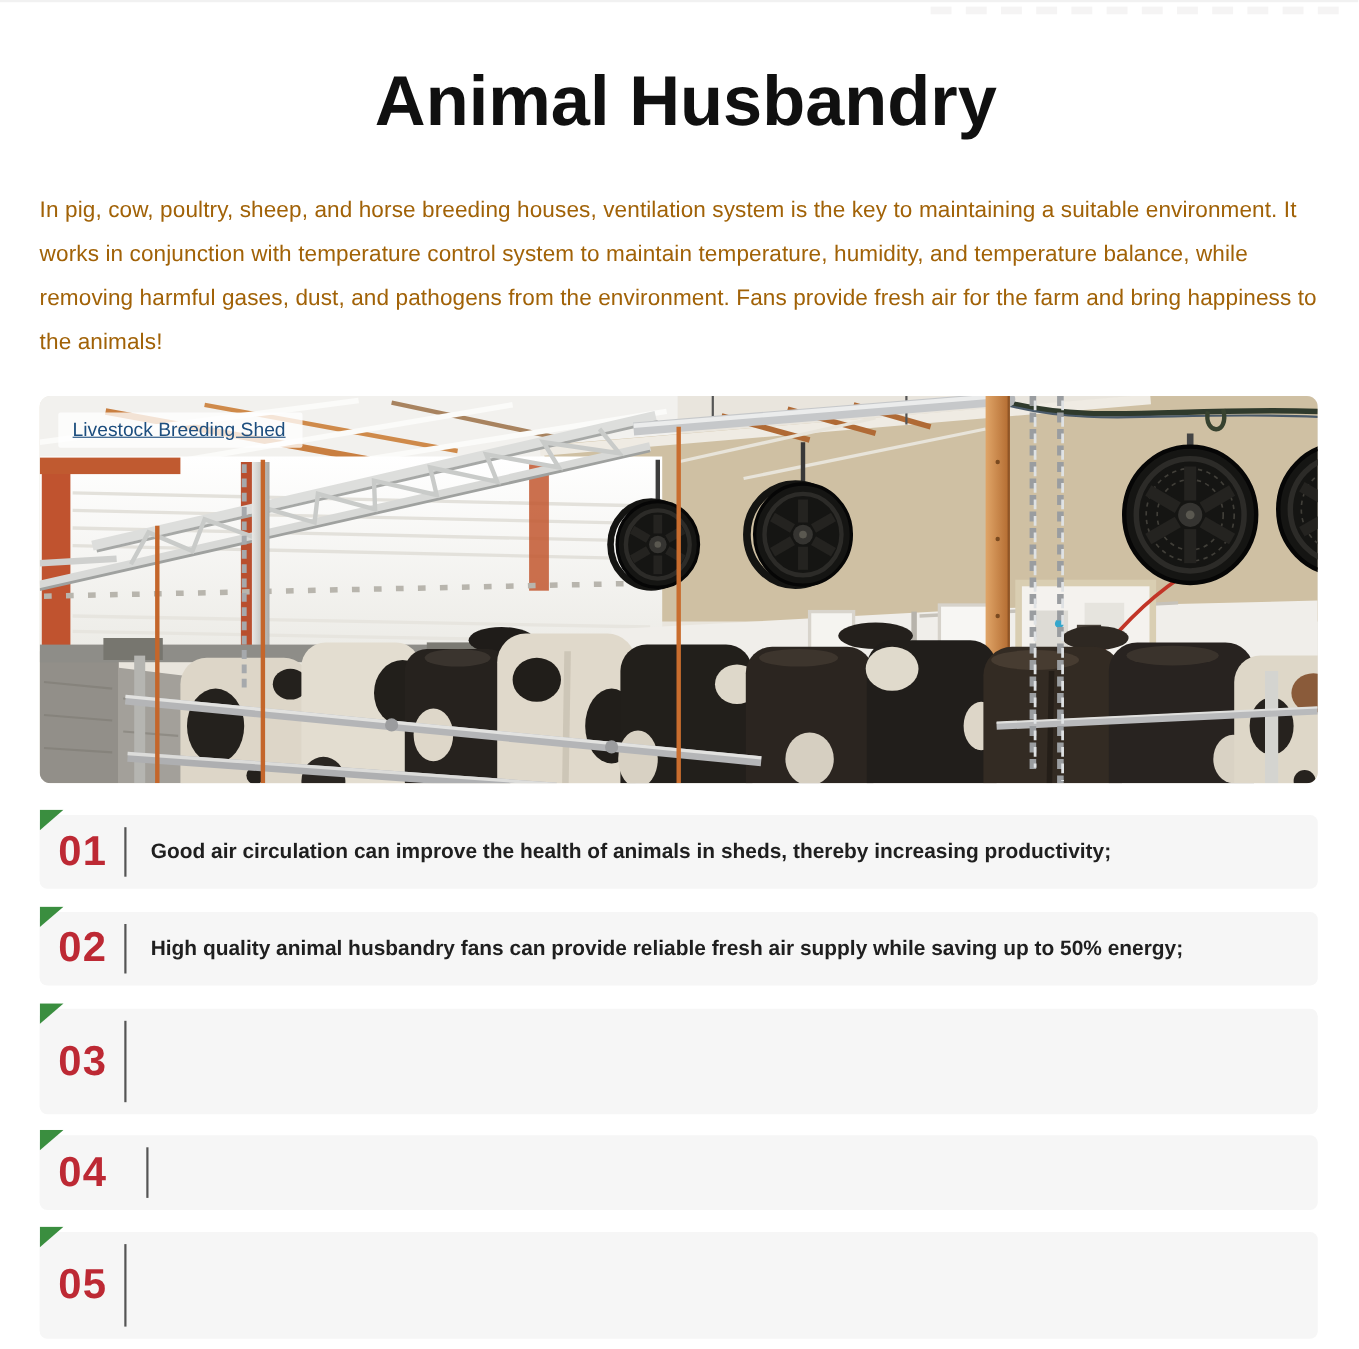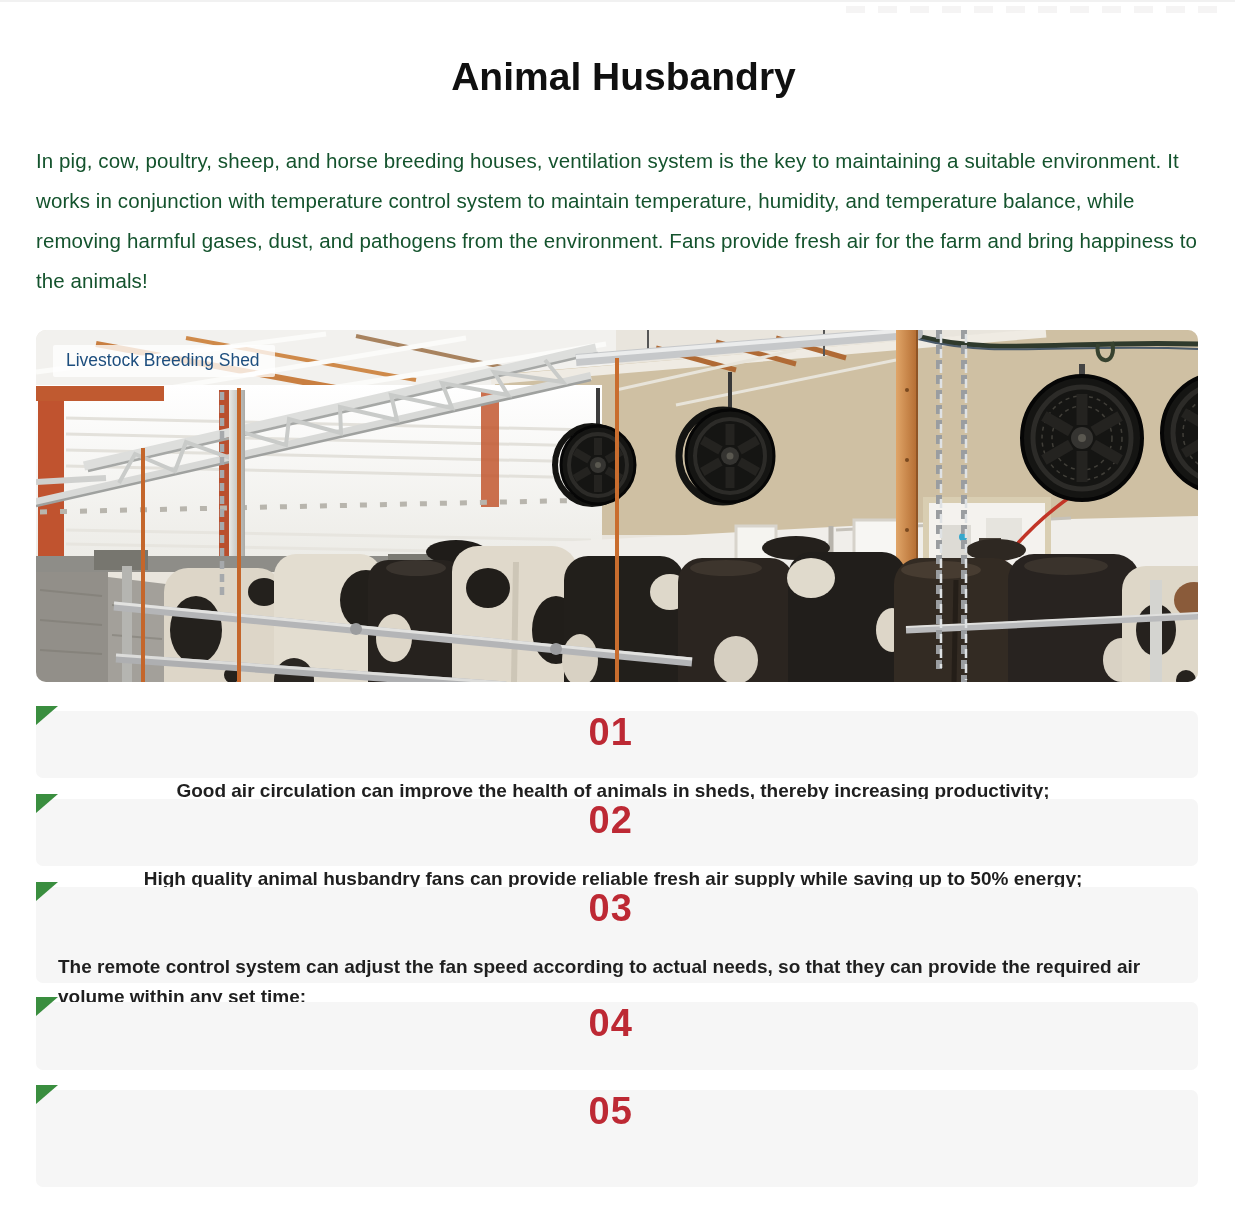--- a/index.html
+++ b/index.html
@@ -4,41 +4,42 @@
 <style>
   html,body{margin:0;padding:0;}
   body{
     width:1235px;height:1226px;background:#ffffff;position:relative;
     font-family:"Liberation Sans", sans-serif;color:#1d1d1d;overflow:hidden;
   }
   .top-edge{position:absolute;top:0;left:0;width:100%;height:2px;background:#f1f1f1;}
   .watermark-dashes{position:absolute;top:6px;right:18px;display:flex;gap:13px;}
   .watermark-dashes .dash{width:19px;height:7px;background:#f5f4f4;}
   .page-title{
-    text-align:center;font-size:39px;font-weight:bold;color:#101010;
+    text-align:center;font-size:64px;font-weight:bold;color:#101010;
     margin:55px 0 0 0;letter-spacing:0;padding-left:12px;
   }
   .intro-paragraph{
     margin:42px 36px 0 36px;width:1164px;
-    font-size:20.5px;line-height:40px;color:#14532d;letter-spacing:.1px;
+    font-size:20.5px;line-height:40px;color:#a16207;letter-spacing:.1px;
   }
   .photo-frame{
     position:relative;margin:29px 0 0 36px;width:1162px;height:352px;
     border-radius:10px;overflow:hidden;background:#e9e5dd;
   }
   .photo-frame svg{display:block;}
   .photo-caption{
     position:absolute;left:17px;top:15px;padding:5px 15px 6px 13px;
     background:rgba(255,255,255,0.78);color:#1d4e7e;font-size:17.5px;
     border-radius:2px;
+    text-decoration:underline;
   }
   .features{margin:29px 0 0 36px;width:1162px;}
   .feature{
     position:relative;background:#f6f6f6;border-radius:7px;
-    display:flex;align-items:center;padding-right:30px;box-sizing:border-box;flex-direction:column;
+    display:flex;align-items:center;padding-right:30px;box-sizing:border-box;
   }
   .f1{height:67px;margin-bottom:21px;}
   .f2{height:67px;margin-bottom:21px;}
   .f3{height:96px;margin-bottom:19px;}
   .f4{height:68px;margin-bottom:20px;gap:20px;}
   .f5{height:97px;}
   .corner-triangle{
     position:absolute;left:0;top:-5px;width:22px;height:19px;background:#3a8e3f;
     clip-path:polygon(0 0,100% 0,0 100%);
   }
@@ -369,21 +370,20 @@
     <div class="corner-triangle"></div>
     <div class="feature-number">02</div>
     <div class="feature-divider"></div>
     <div class="feature-text">High quality animal husbandry fans can provide reliable fresh air supply while saving up to 50% energy;</div>
   </div>
 
   <div class="feature f3">
     <div class="corner-triangle"></div>
     <div class="feature-number">03</div>
     <div class="feature-divider"></div>
-    <div class="feature-text">The remote control system can adjust the fan speed according to actual needs, so that they can provide the required air volume within any set time;</div>
   </div>
 
   <div class="feature f4">
     <div class="corner-triangle"></div>
     <div class="feature-number">04</div>
     <div class="feature-divider"></div>
   </div>
 
   <div class="feature f5">
     <div class="corner-triangle"></div>

